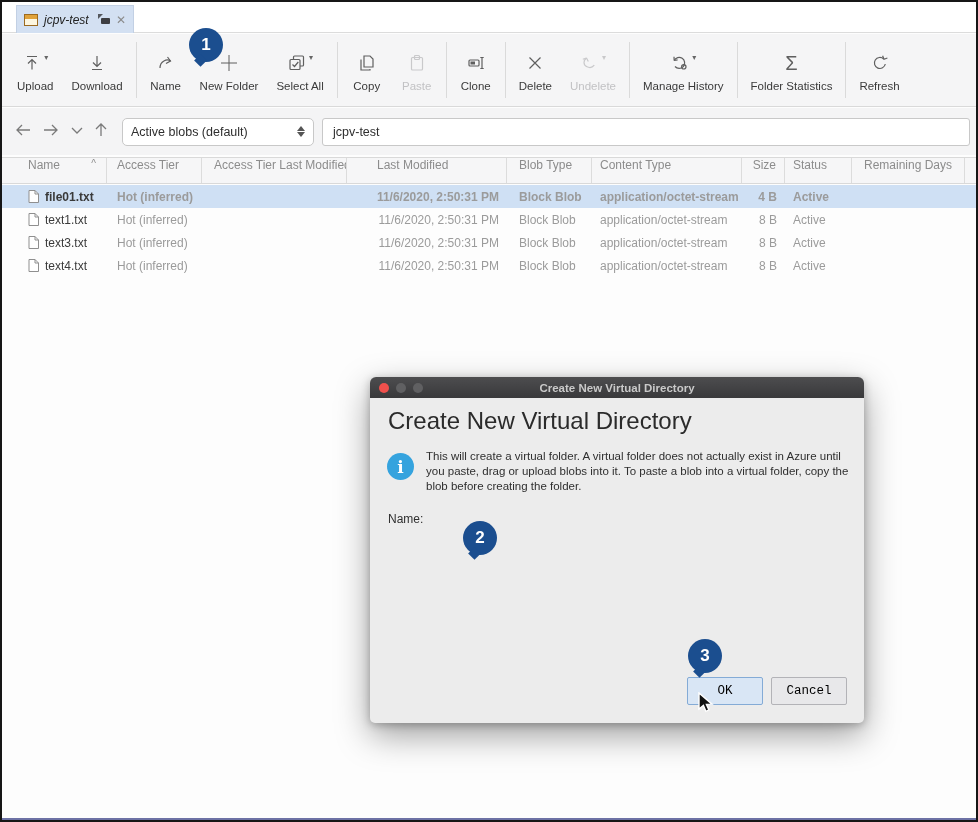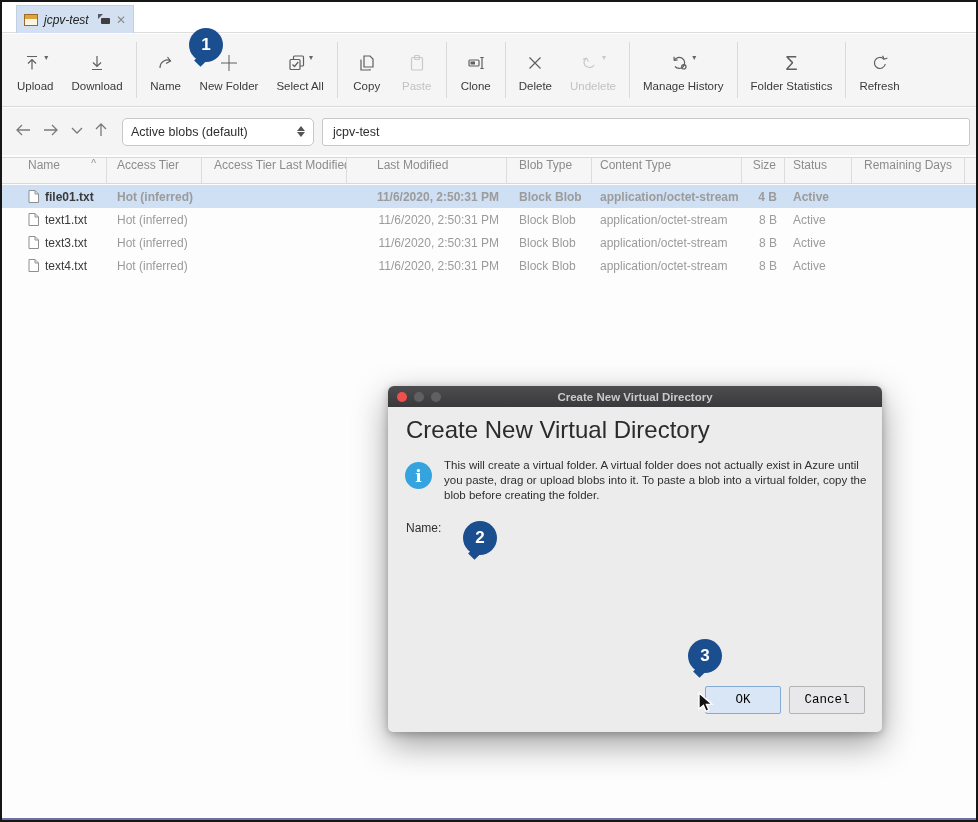--- a/index.html
+++ b/index.html
@@ -67,22 +67,22 @@
   .c3 { width: 160px; padding-left: 30px; }
   .td.c3 { justify-content: flex-end; padding-right: 8px; padding-left: 0; }
   .c4 { width: 85px;  padding-left: 12px; }
   .c5 { width: 150px; padding-left: 8px; }
   .c6 { width: 43px;  justify-content: flex-end; padding-right: 8px; }
   .c7 { width: 67px;  padding-left: 8px; }
   .c8 { width: 113px; padding-left: 12px; }
   .sortcaret { margin-left: auto; margin-right: 10px; font-size: 10px; color: #8c8c8c; }
   .rowicon svg { display: block; }
   
-  .dialog { position: absolute; left: 368px; top: 384px; width: 494px; height: 346px;
-    background: #ececec; border-radius: 6px 6px 5px 5px; box-shadow: 0 12px 34px rgba(0,0,0,.38), 0 2px 8px rgba(0,0,0,.25); margin-left: 18px; }
+  .dialog { position: absolute; left: 368px; top: 375px; width: 494px; height: 346px;
+    background: #ececec; border-radius: 6px 6px 5px 5px; box-shadow: 0 12px 34px rgba(0,0,0,.38), 0 2px 8px rgba(0,0,0,.25); }
   .dtitlebar { position: absolute; left: 0; top: 0; width: 100%; height: 21px;
     background: linear-gradient(#4d4d4f, #39393b); border-radius: 6px 6px 0 0;
     display: flex; align-items: center; justify-content: center; }
   .dtitle { font-size: 11.5px; font-weight: 700; color: #c9c9c9; }
   .lights { position: absolute; left: 9px; top: 5.5px; display: flex; gap: 7px; }
   .light { width: 10px; height: 10px; border-radius: 50%; }
   .light.red { background: #f0504c; }
   .light.gray { background: #606062; }
   .dheading { position: absolute; left: 18px; top: 30px; font-size: 24px; color: #2b2b2b; }
   .inforow { position: absolute; left: 17px; top: 72px; display: flex; gap: 12px; }

